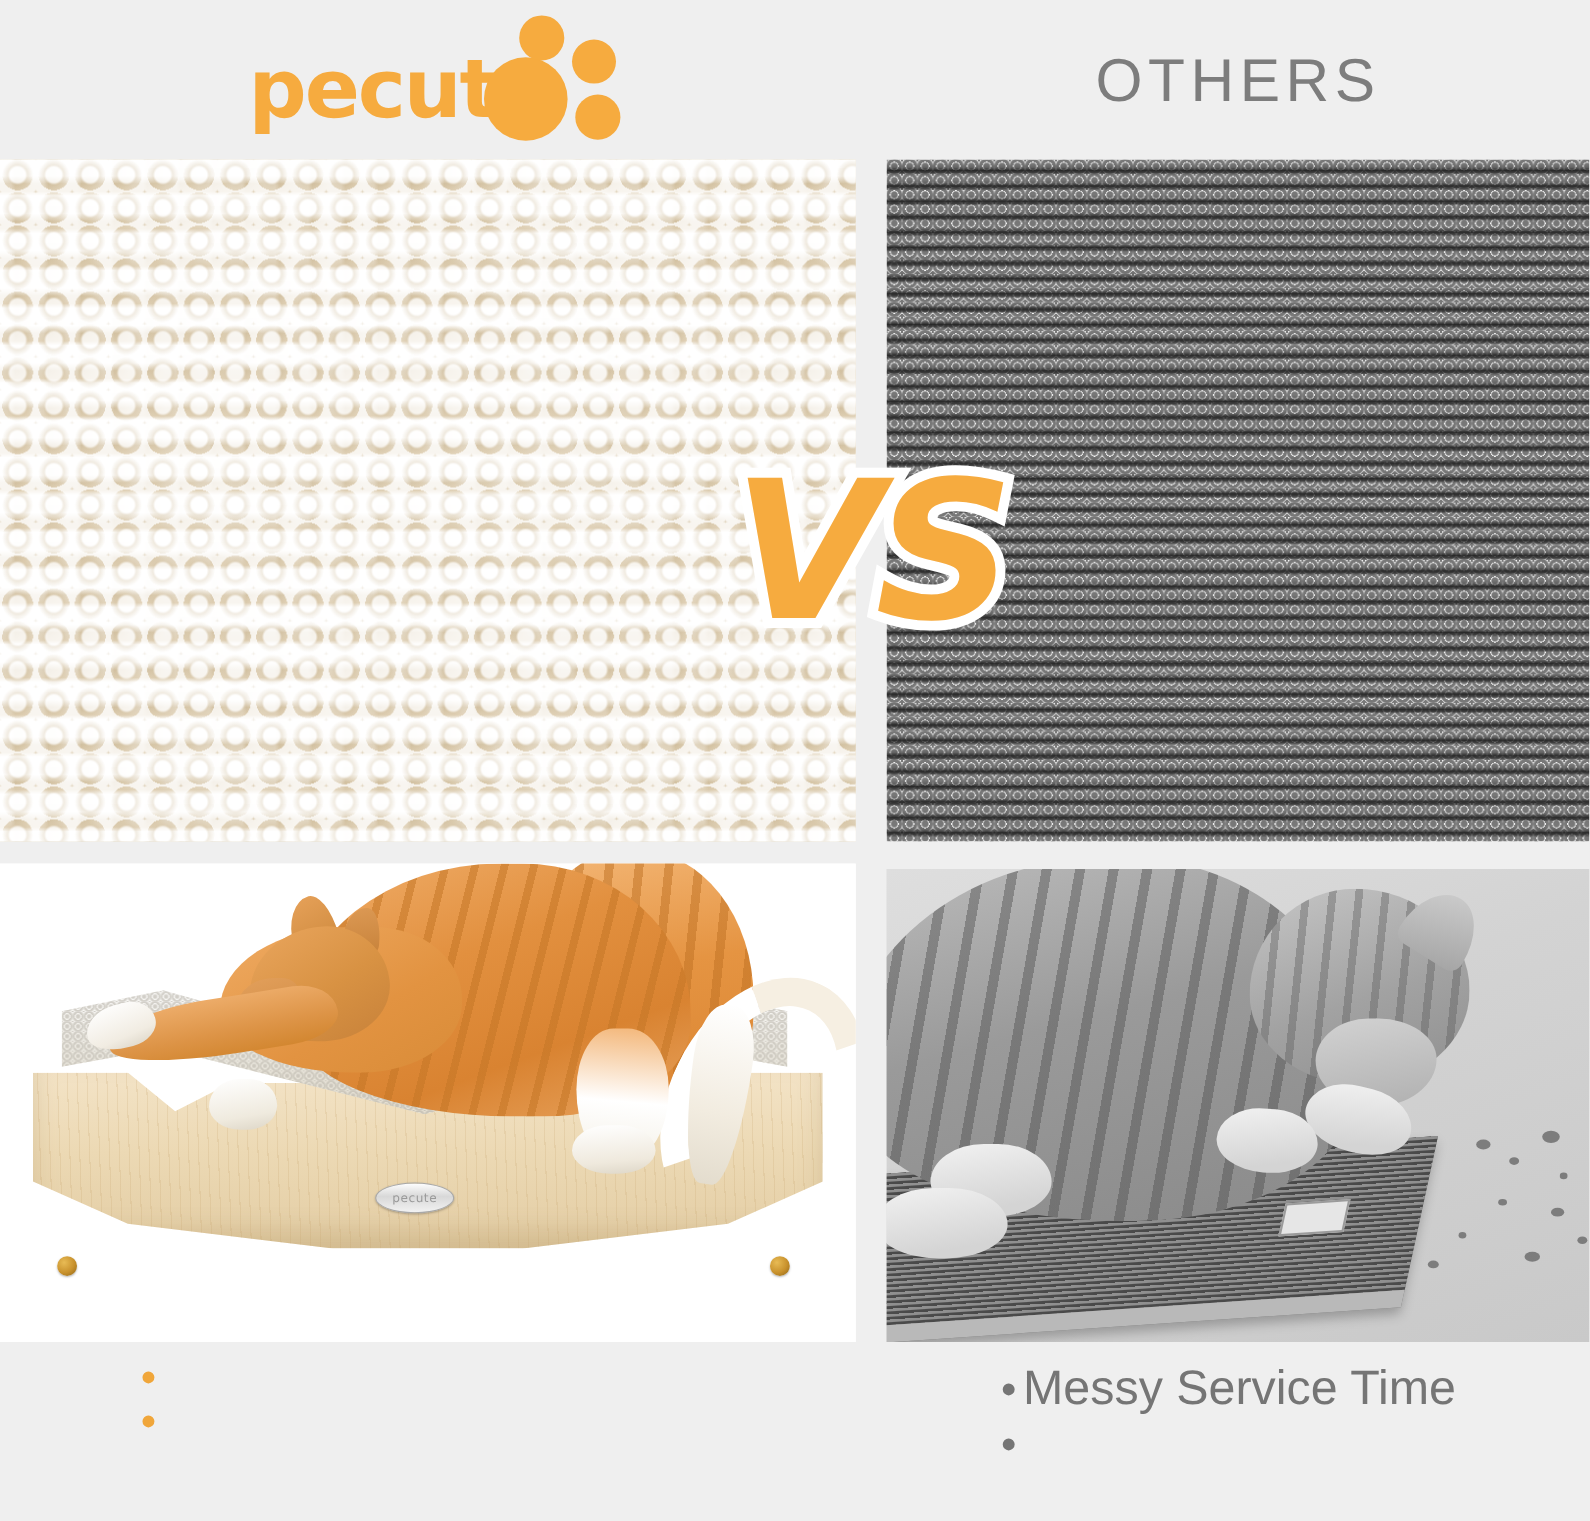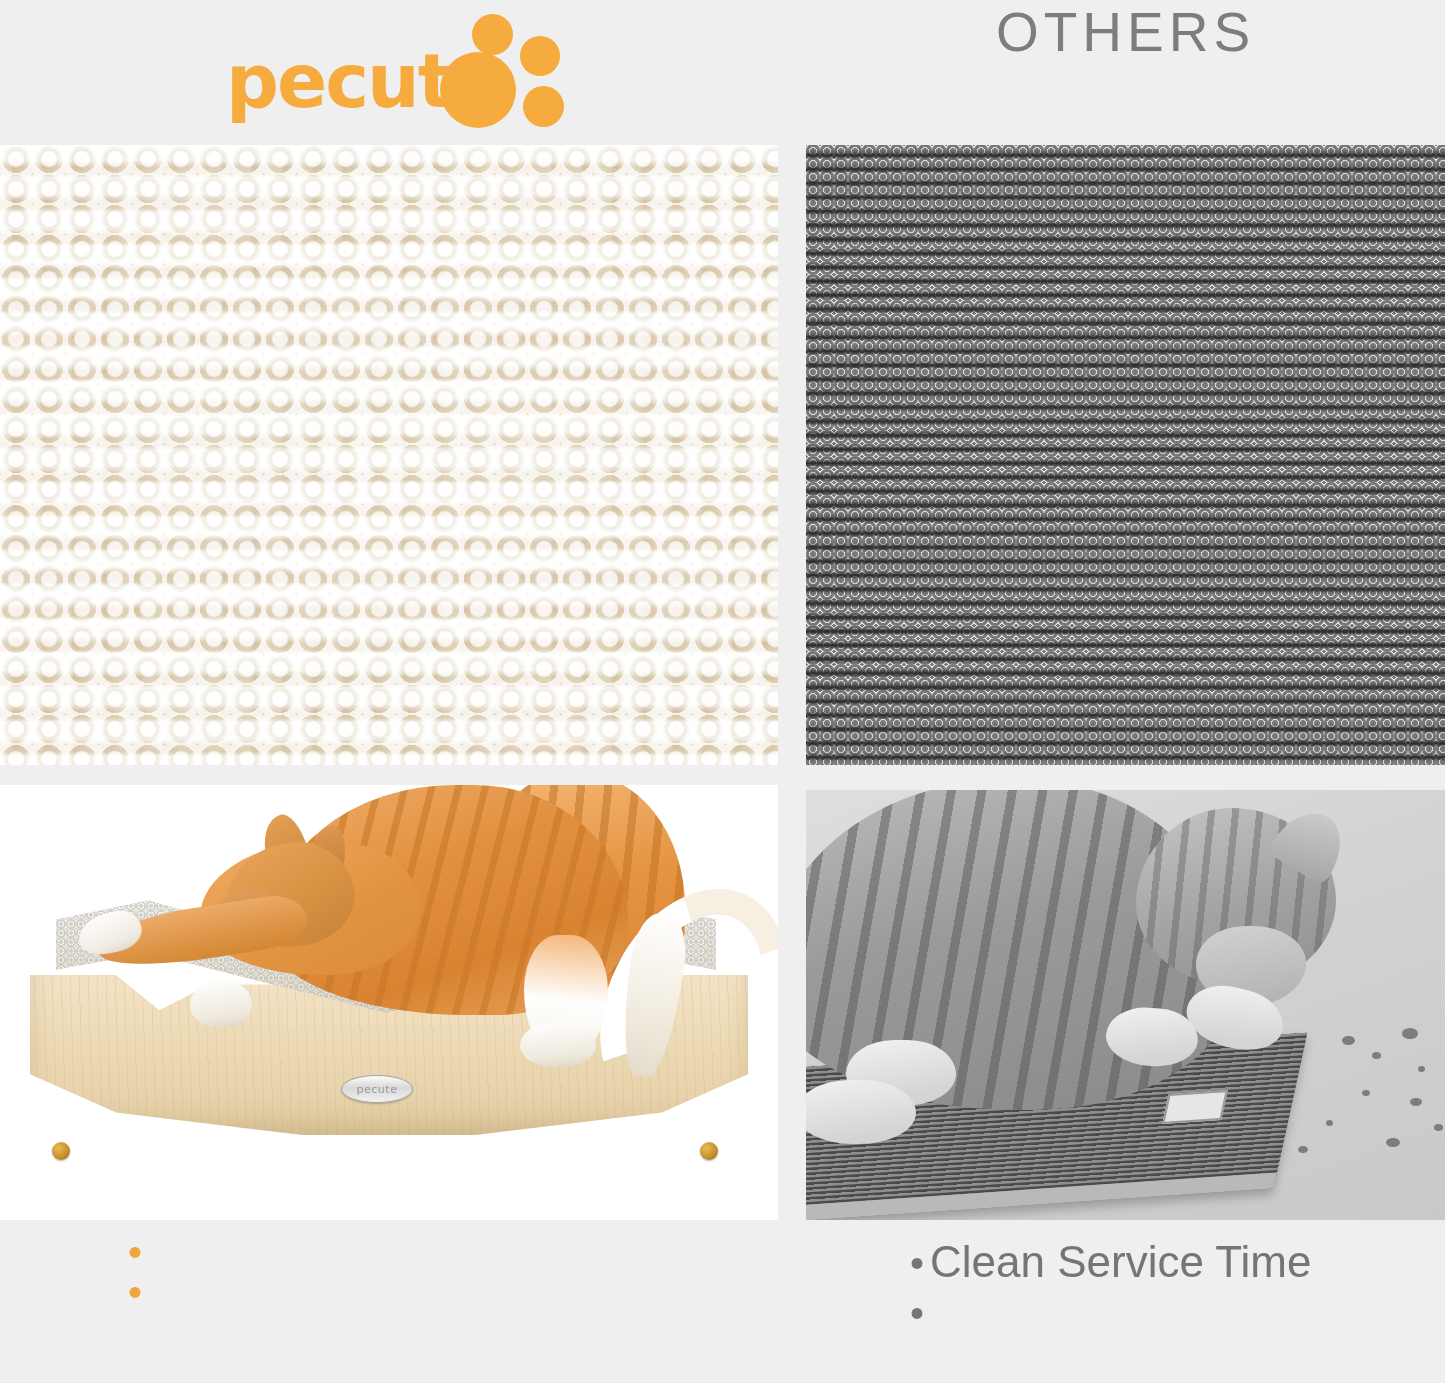--- a/index.html
+++ b/index.html
@@ -30,21 +30,21 @@
     position:absolute;left:16px;top:38px;width:76px;height:76px;
     background:#F6AB3F;border-radius:50%;
   }
   .paw .toe{position:absolute;background:#F6AB3F;border-radius:50%;}
   .paw .t1{left:48px;top:0px;width:41px;height:41px;}
   .paw .t2{left:96px;top:22px;width:40px;height:40px;}
   .paw .t3{left:99px;top:72px;width:41px;height:41px;}
 
   .others-head{
     position:absolute;left:806px;top:0;width:639px;height:145px;
-    display:flex;justify-content:center;
+    display:flex;align-items:center;justify-content:center;
   }
   .others-head span{
     font-size:55px;font-weight:400;color:#7d7d7d;letter-spacing:5px;
     font-family:"Liberation Sans", sans-serif;
   }
 
   
   .panel{position:absolute;overflow:hidden;}
 
   .p-tl{left:0;top:145px;width:778px;height:620px;}
@@ -344,20 +344,23 @@
   </div>
 
   <div class="panel p-tl">
     <div class="sisal"></div>
   </div>
 
   <div class="panel p-tr">
     <div class="mesh"></div>
   </div>
 
+  <div class="vs">
+    <span>VS</span>
+  </div>
 
   <div class="panel p-bl">
     <div class="scene-l">
       <div class="cat-o cat-o-rear"></div>
       <div class="cat-o cat-o-body"></div>
       <div class="cat-o cat-o-tail"></div>
       <div class="cat-o cat-o-tail2"></div>
       <div class="wood-base">
         <div class="wood-grain"></div>
       </div>
@@ -410,20 +413,20 @@
       <span class="dot">•</span>
     </div>
     <div class="bullet-row">
       <span class="dot">•</span>
     </div>
   </div>
 
   <div class="bullets bl-right">
     <div class="bullet-row">
       <span class="dot">•</span>
-      <span>Clean Service Time</span>
+      <span>Messy Service Time</span>
     </div>
     <div class="bullet-row">
       <span class="dot">•</span>
     </div>
   </div>
 
 </div>
 
 </body></html>

